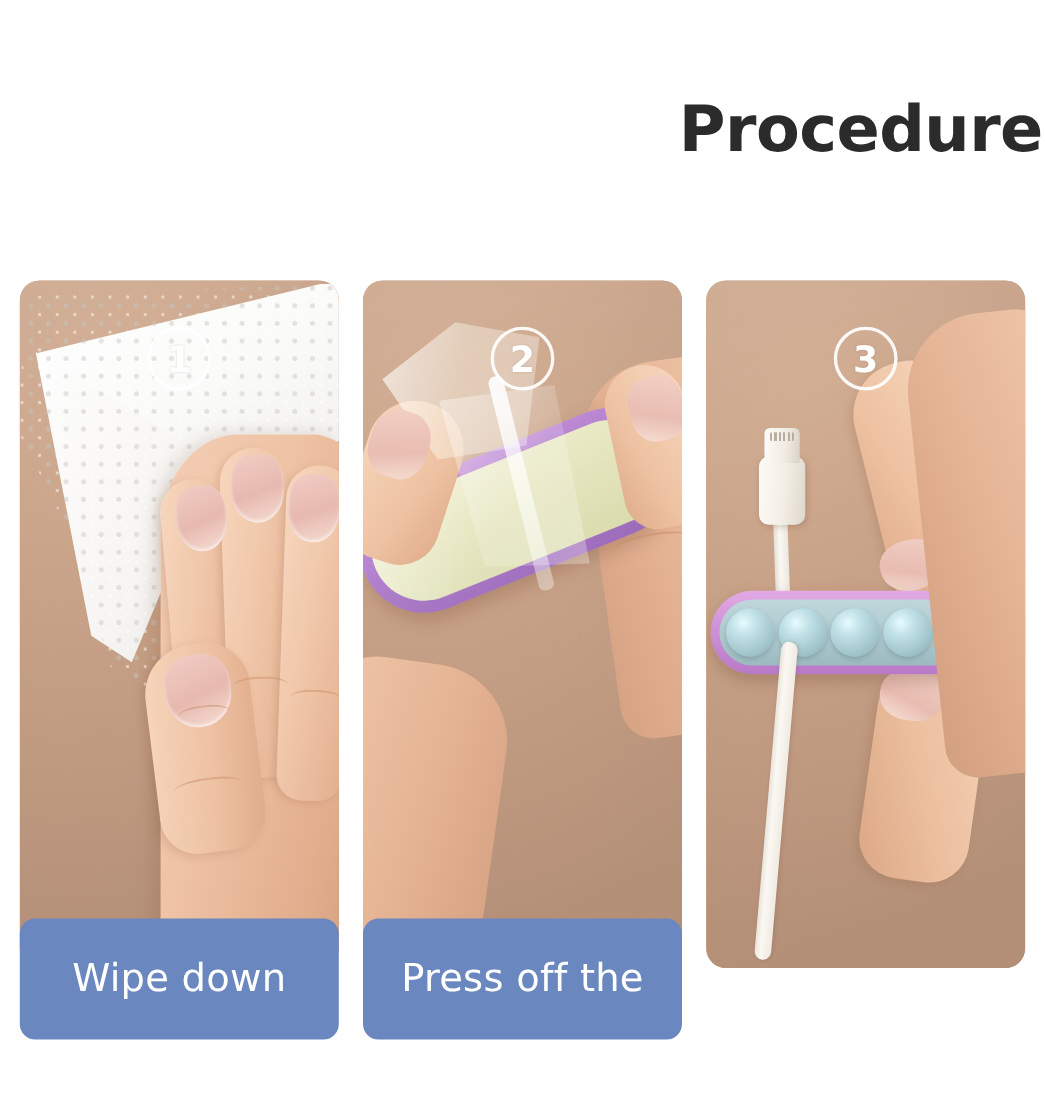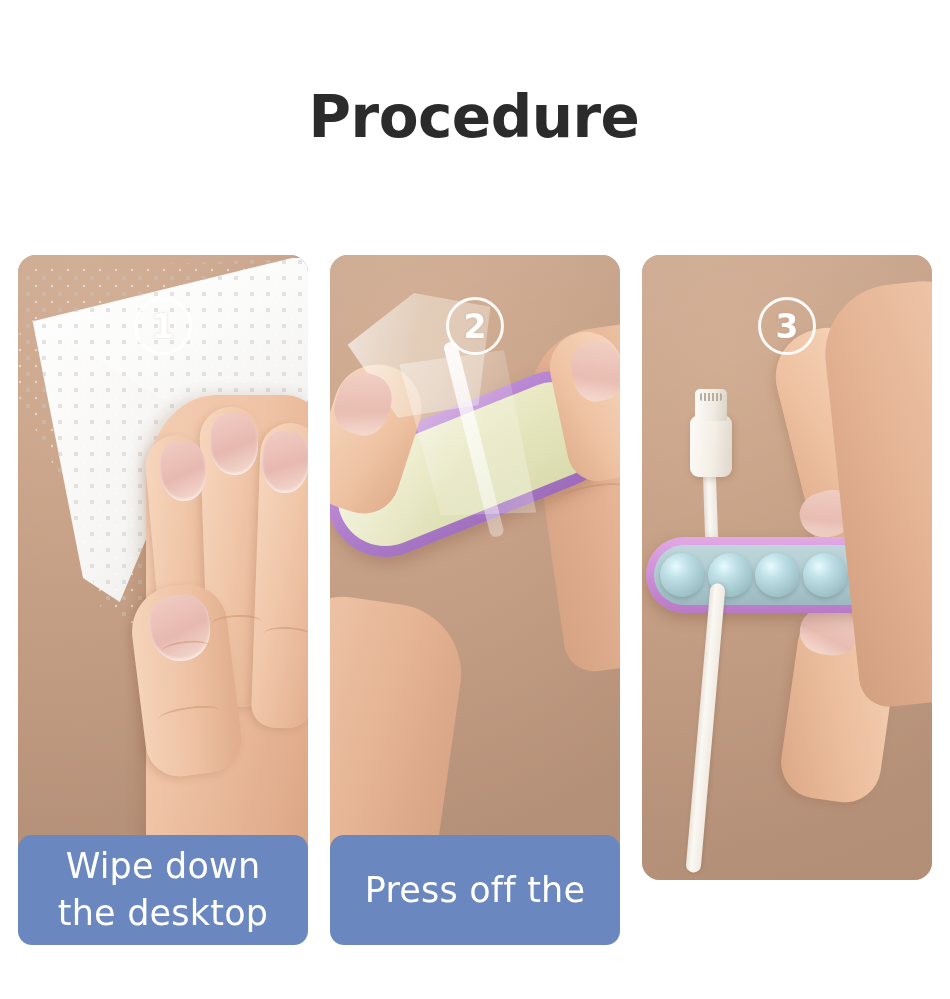--- a/index.html
+++ b/index.html
@@ -14,21 +14,21 @@
     overflow: hidden;
     position: relative;
   }
 
   
   .page-title {
     position: absolute;
     top: 88px;
     left: 0;
     width: 948px;
-    text-align: center;
+    text-align: right;
     font-size: 58px;
     font-weight: bold;
     letter-spacing: -0.5px;
     color: #2b2b2b;
     font-family: "DejaVu Sans", sans-serif;
     line-height: 1;
   }
 
   
   .steps-row {
@@ -467,21 +467,20 @@
       <div class="p1-knuckle p1-k2"></div>
       <div class="p1-knuckle p1-k3"></div>
       <div class="p1-knuckle p1-k4"></div>
 
       <div class="step-badge">1</div>
     </div>
 
     <div class="caption">
       <span>
         <span>Wipe down</span><br>
-        <span>the desktop</span>
       </span>
     </div>
   </div>
 
   <div class="step-card">
     <div class="photo">
       <div class="bg"></div>
       <div class="bg-shade"></div>
 
       <div class="p2-hand-l">

